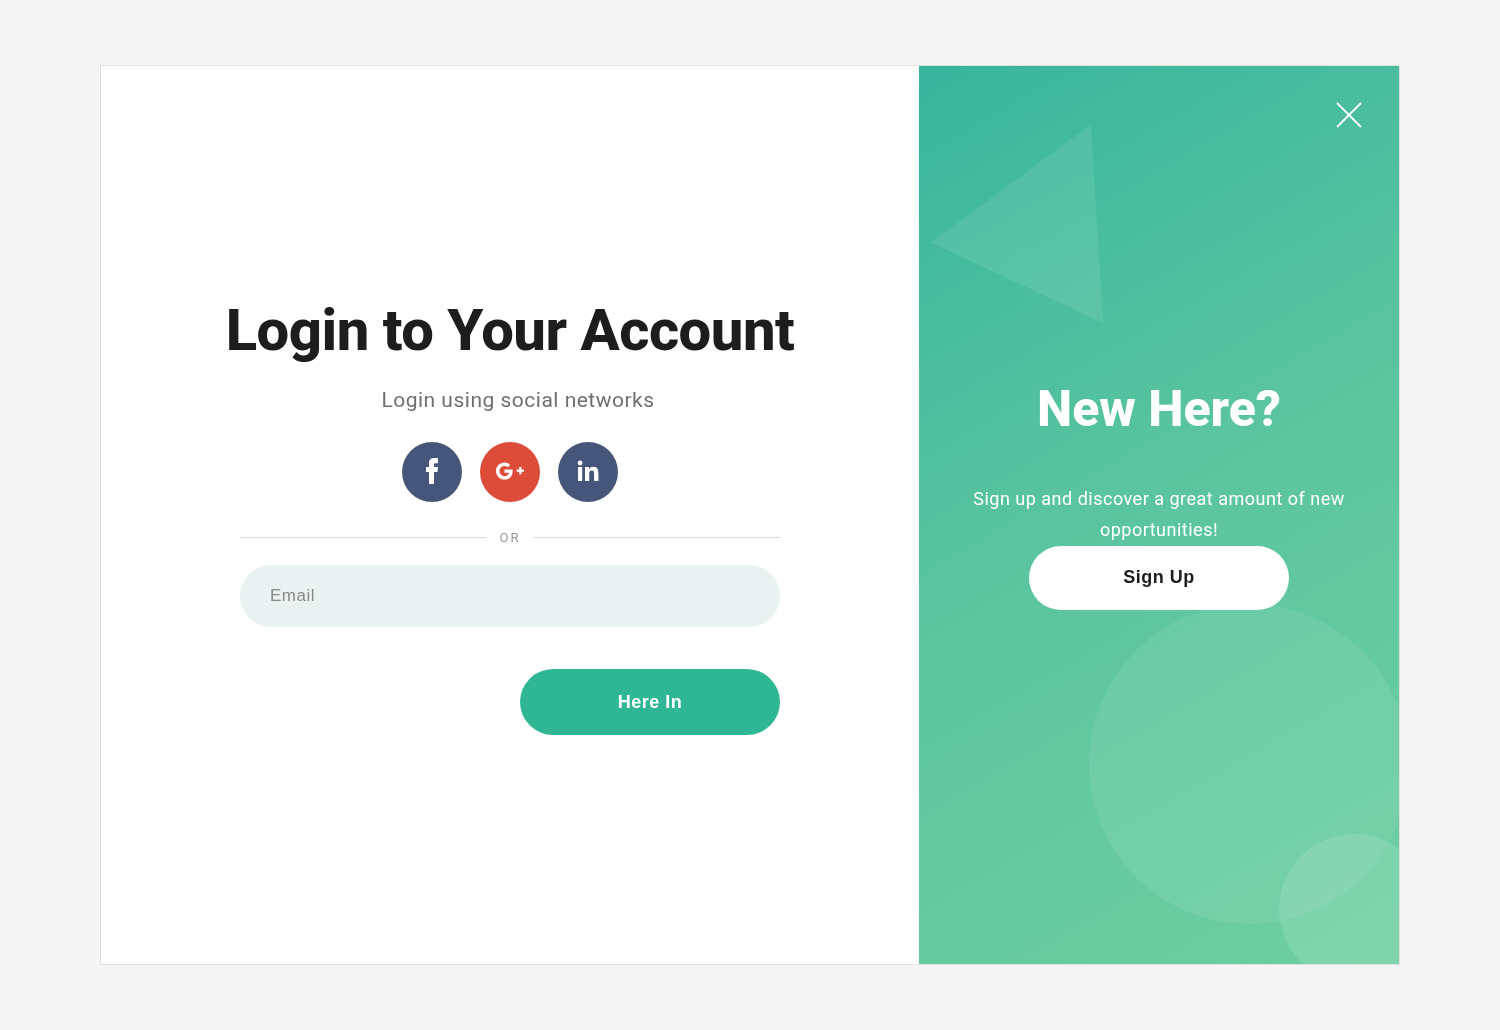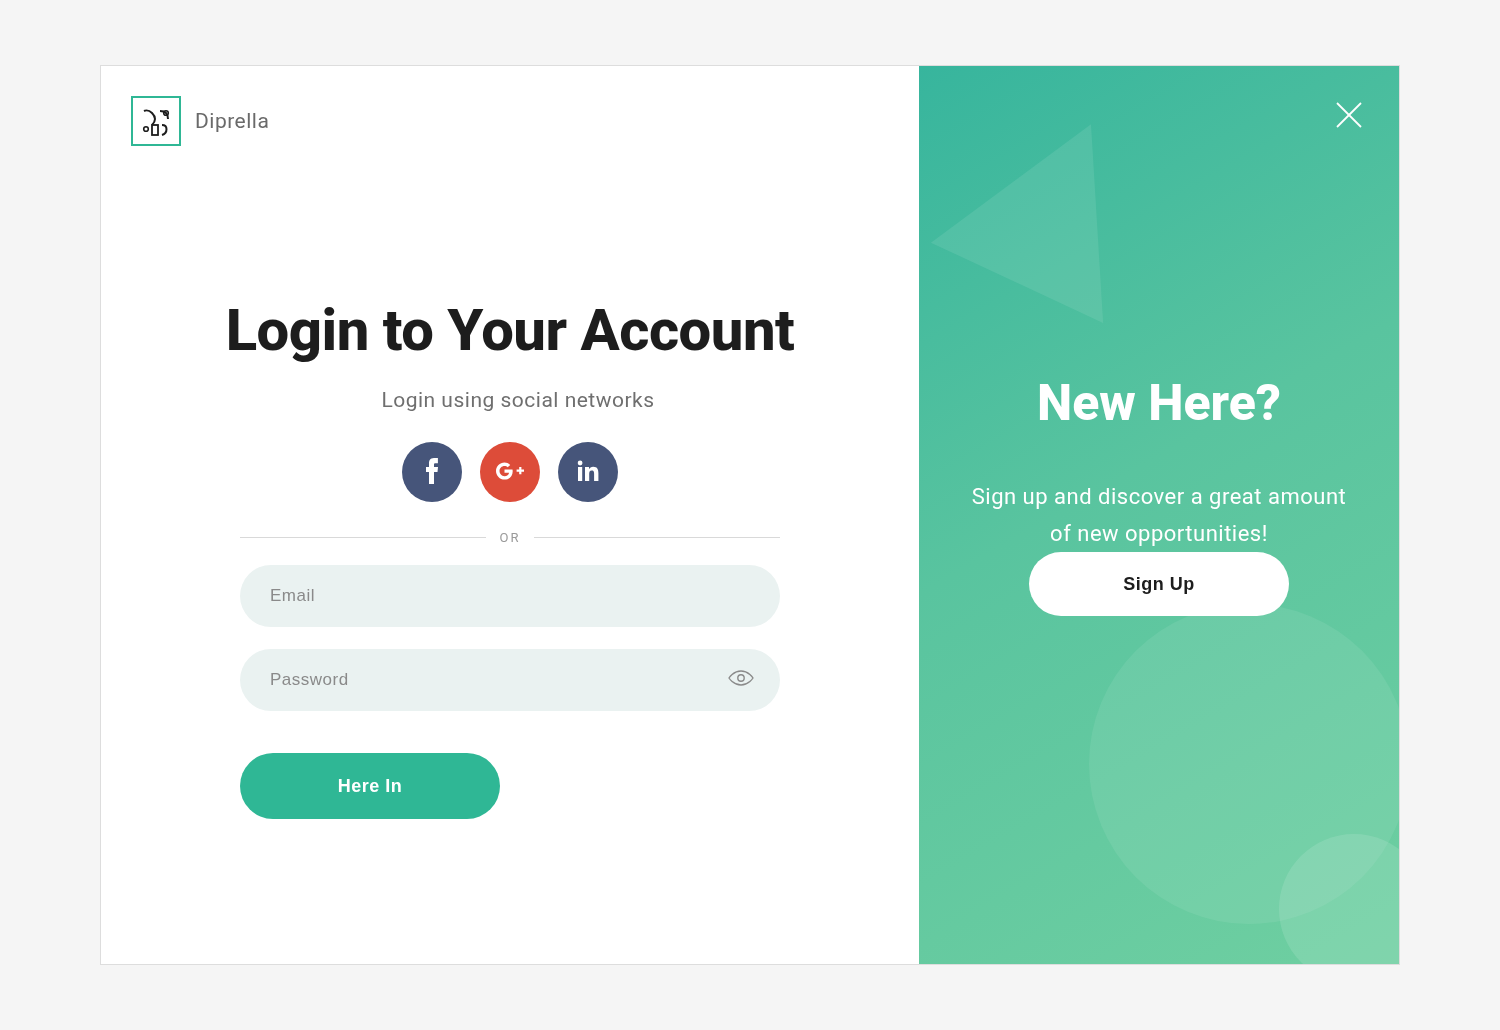--- a/index.html
+++ b/index.html
@@ -124,21 +124,21 @@
       font-size: 13px;
       letter-spacing: 2px;
       color: #9a9a9a;
     }
 
     .form {
       display: flex;
       flex-direction: column;
       gap: 22px;
       margin-top: 20px;
-      align-items: flex-start;
+      align-items: flex-end;
     }
 
     .input-wrap {
       width: 540px;
       height: 62px;
       background: #eaf2f1;
       border-radius: 31px;
       display: flex;
       align-items: center;
       padding: 0 30px;
@@ -247,21 +247,21 @@
       justify-content: center;
     }
 
     .right-title {
       font-size: 50px;
       font-weight: 800;
       color: #fff;
     }
 
     .right-subtitle {
-      font-size: 22px;
+      font-size: 18px;
       color: #fff;
       margin-top: 46px;
       line-height: 1.7;
       letter-spacing: 0.5px;
     }
 
     .signup-btn {
       width: 260px;
       height: 64px;
       background: #fff;
@@ -274,33 +274,20 @@
       letter-spacing: 0.5px;
     }
   </style>
 </head>
 <body>
 
 <div class="container">
 
   <div class="left-panel">
 
-    <div class="logo-wrap">
-      <span class="logo-icon">
-        <svg width="36" height="36" viewBox="0 0 36 36" fill="none">
-          <path d="M6 8 C6 8 10 6 14 10 C18 14 18 18 14 22" stroke="#1d1d1d" stroke-width="2" fill="none"></path>
-          <path d="M22 8 C28 8 30 12 30 16" stroke="#1d1d1d" stroke-width="2" fill="none"></path>
-          <circle cx="28" cy="10" r="2.3" stroke="#1d1d1d" stroke-width="1.6" fill="none"></circle>
-          <circle cx="8" cy="26" r="2.3" stroke="#1d1d1d" stroke-width="1.6" fill="none"></circle>
-          <rect x="14" y="22" width="6" height="10" stroke="#1d1d1d" stroke-width="1.8" fill="none"></rect>
-          <path d="M24 22 C30 22 30 30 24 32" stroke="#1d1d1d" stroke-width="2" fill="none"></path>
-        </svg>
-      </span>
-      <span class="logo-text">Diprella</span>
-    </div>
 
     <div class="login-content">
       <h1 class="login-title">Login to Your Account</h1>
       <div class="login-subtitle">Login using social networks</div>
 
       <div class="social-row">
         <button class="social-btn fb">
           <span>
             <svg width="14" height="26" viewBox="0 0 14 26" fill="currentColor">
               <path d="M9 9V6.5c0-1 .6-1.3 1.1-1.3h2.8V.1L9 .1C4.8.1 4 3.2 4 5.2V9H1v5h3v12h5V14h3.5L13 9H9z"></path>
@@ -329,29 +316,20 @@
       <div class="divider-row">
         <div class="divider-line"></div>
         <span class="divider-text">OR</span>
         <div class="divider-line"></div>
       </div>
 
       <div class="form">
         <div class="input-wrap">
           <input type="text" placeholder="Email" style="">
         </div>
-        <div class="input-wrap">
-          <input type="password" placeholder="Password" style="">
-          <span class="eye-icon">
-            <svg width="26" height="18" viewBox="0 0 26 18" fill="none" stroke="currentColor" stroke-width="1.4">
-              <path d="M1 9s4.3-7 12-7 12 7 12 7-4.3 7-12 7S1 9 1 9z"></path>
-              <circle cx="13" cy="9" r="3.2"></circle>
-            </svg>
-          </span>
-        </div>
         <button class="signin-btn">Here In</button>
       </div>
     </div>
   </div>
 
   <div class="right-panel">
     <div class="triangle"></div>
     <div class="circle-big"></div>
     <div class="circle-small"></div>
 

